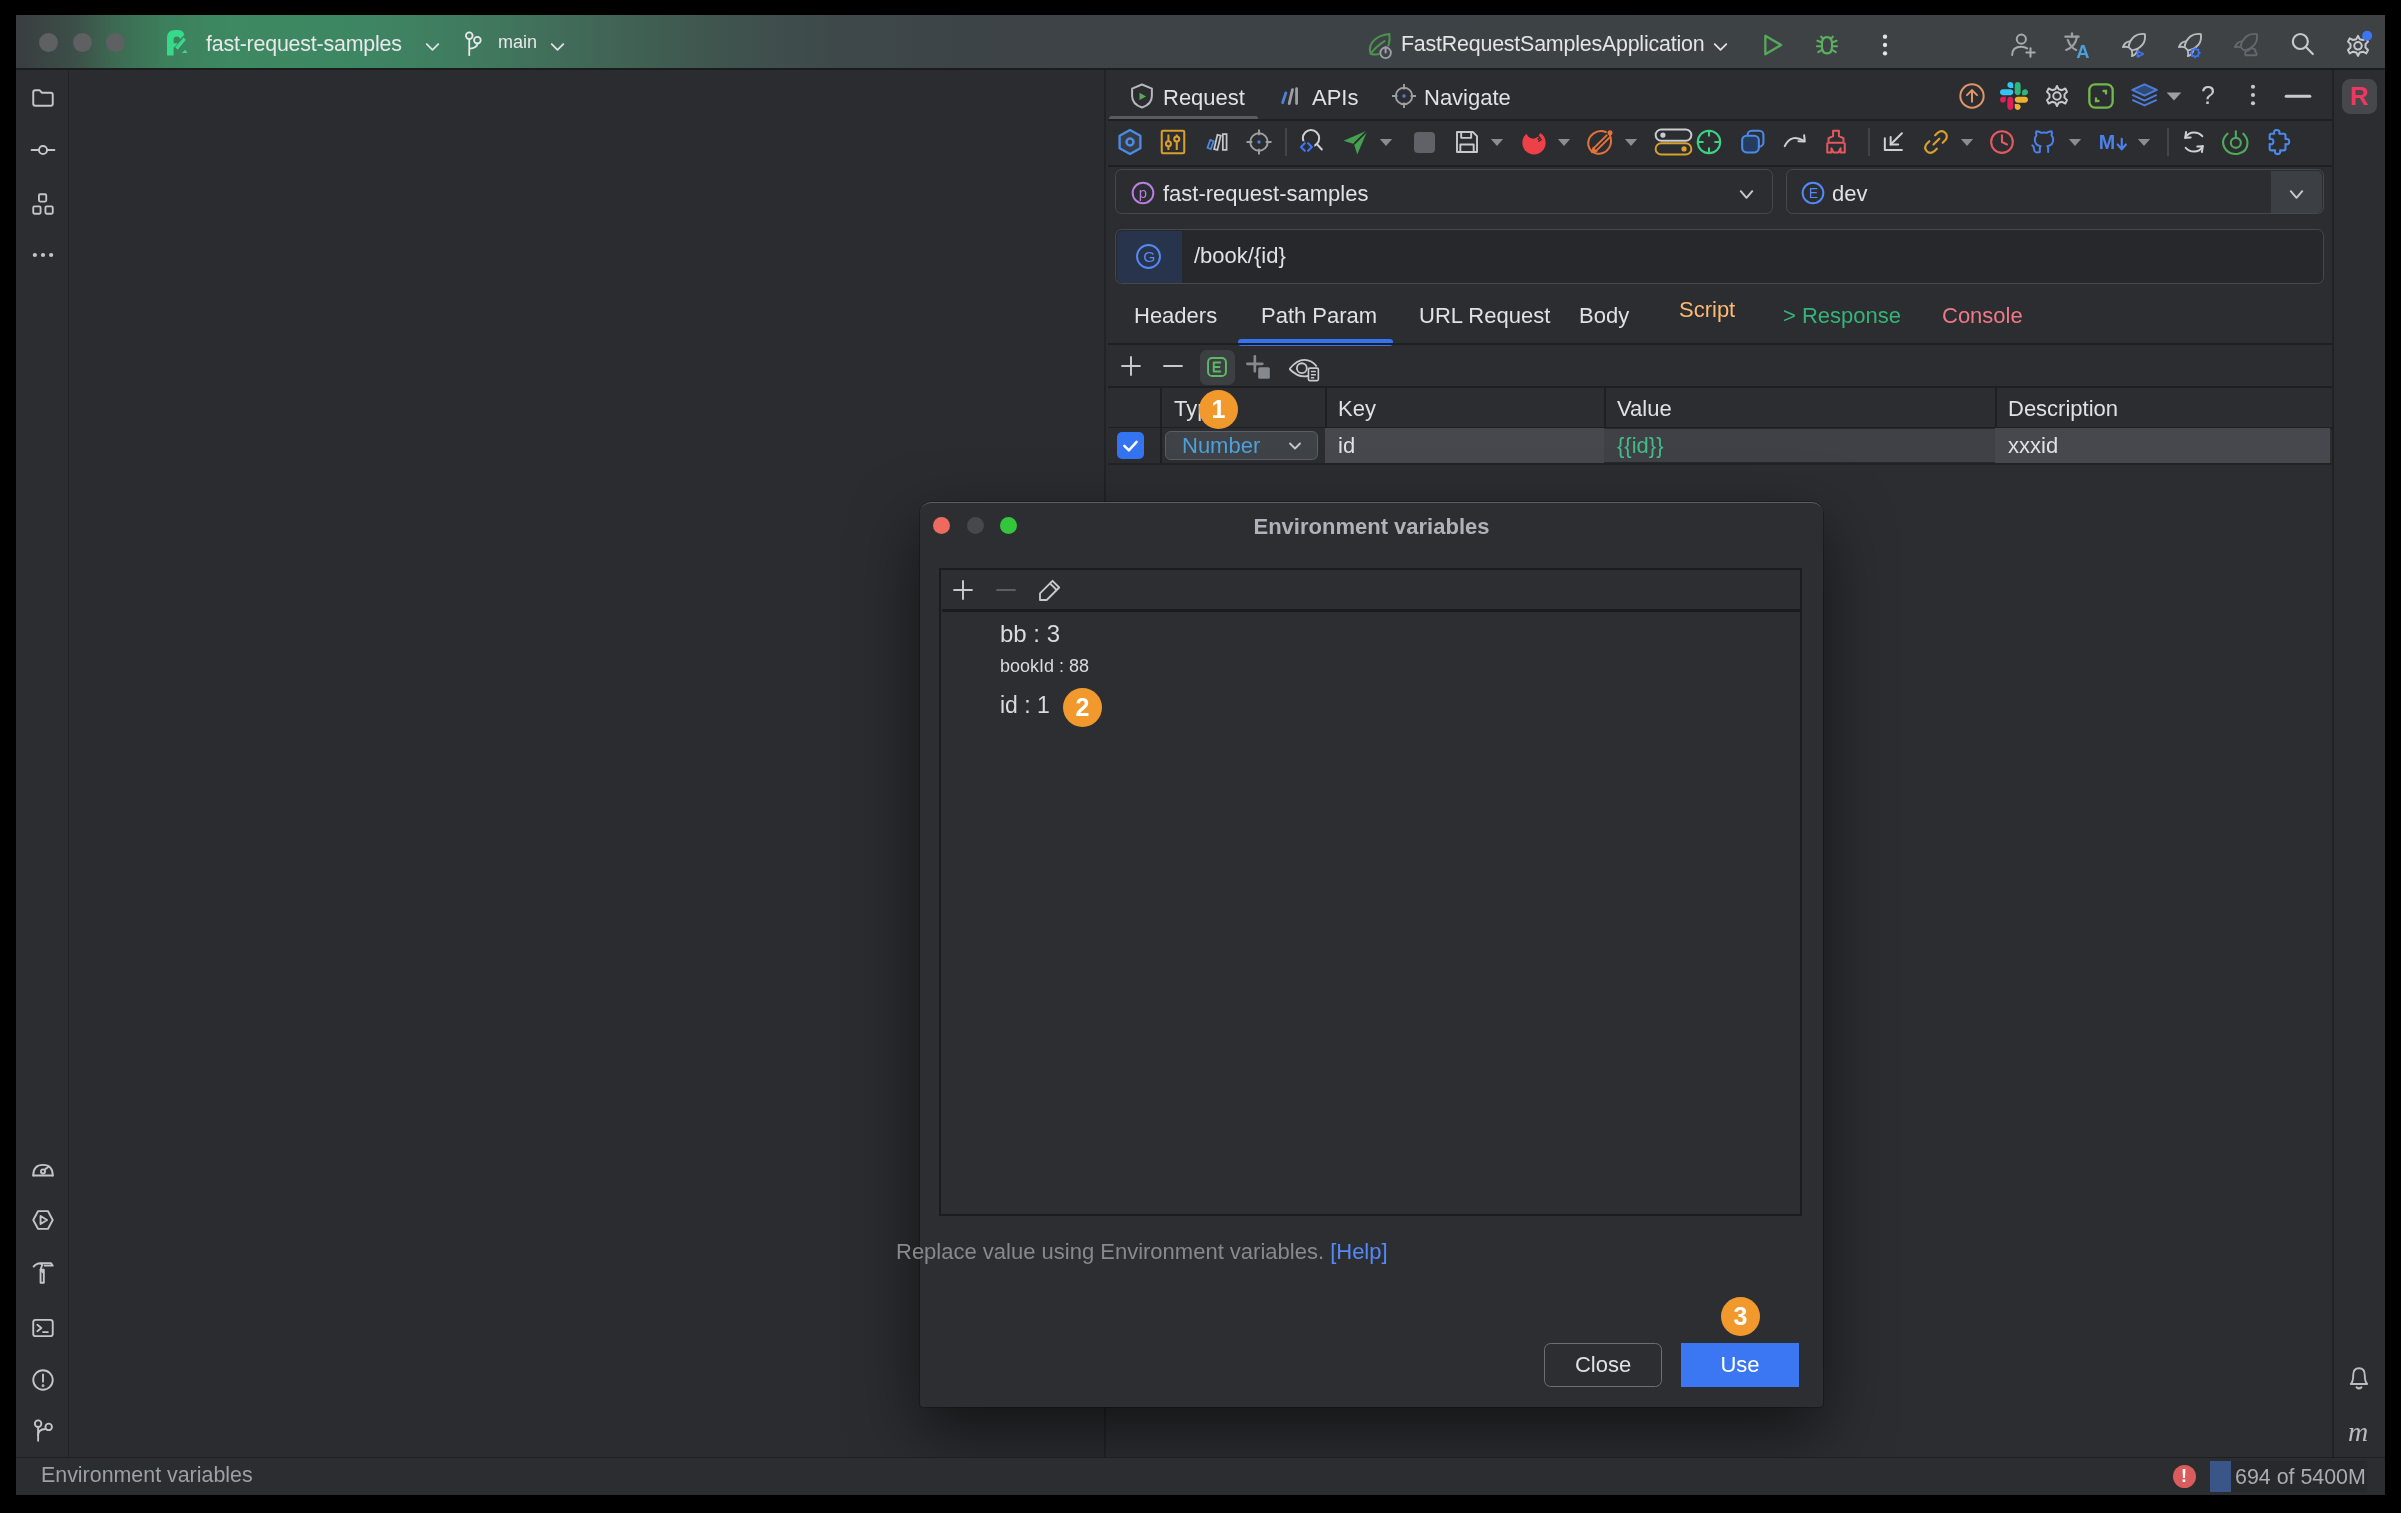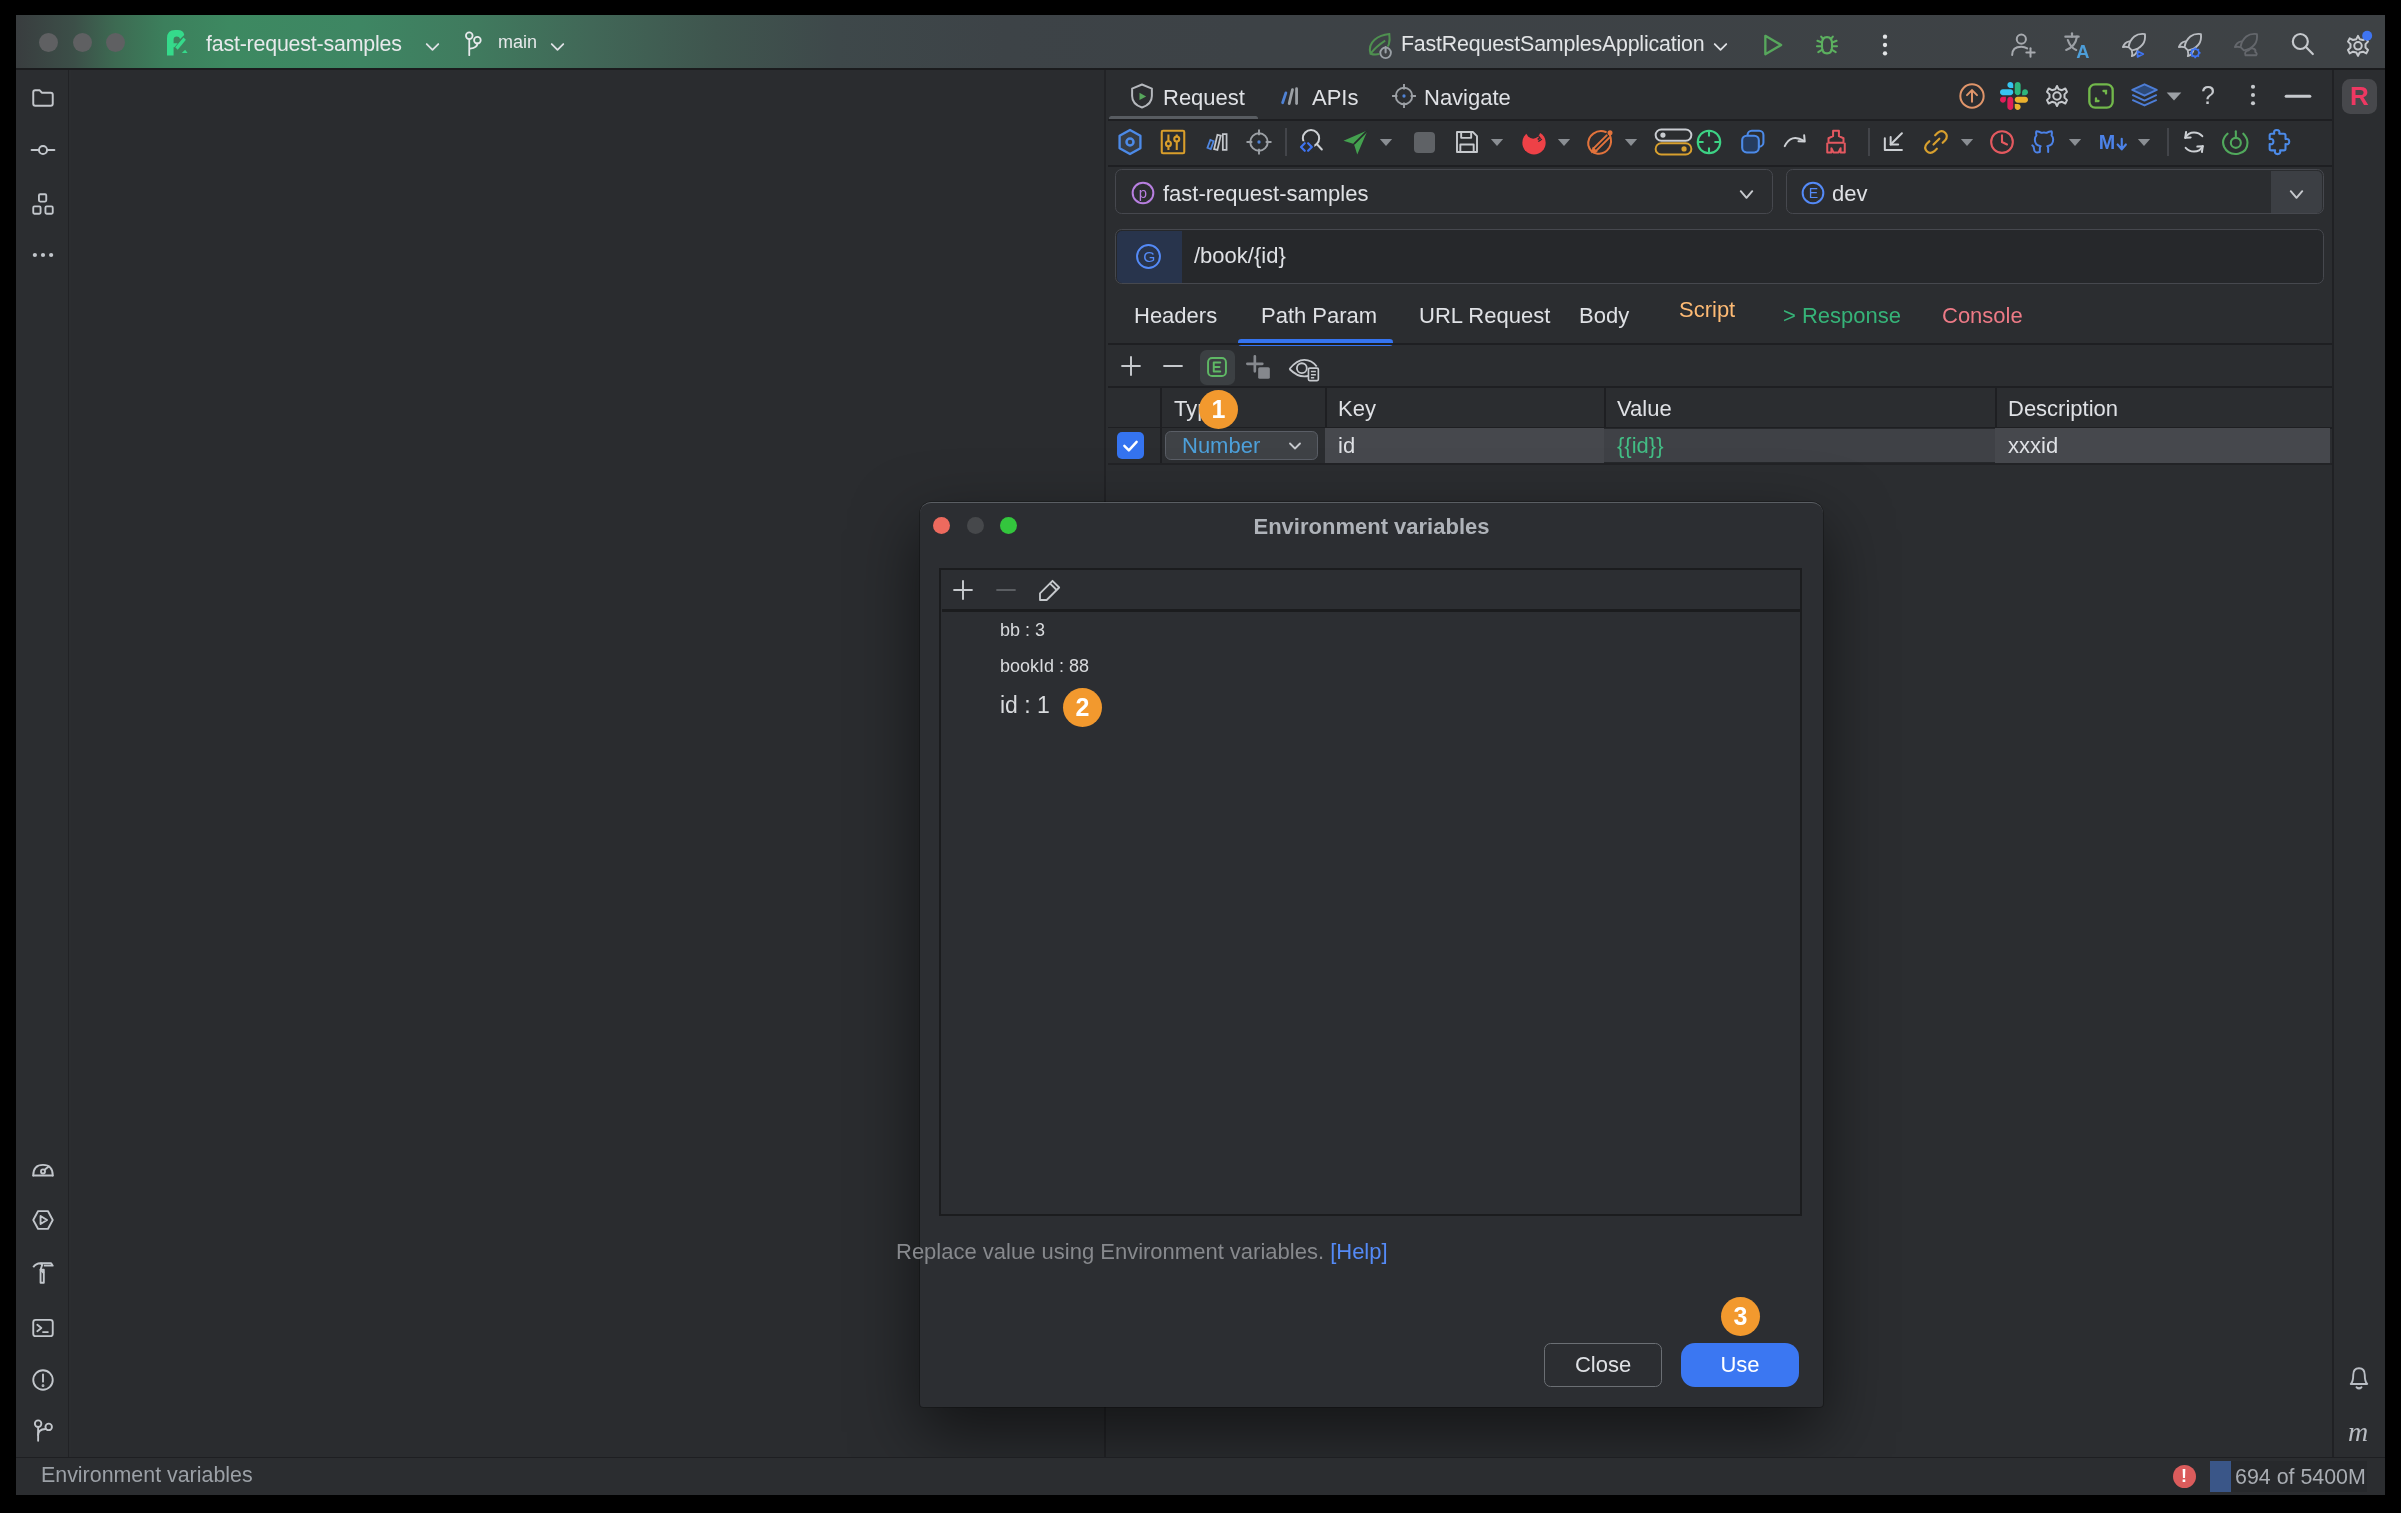--- a/index.html
+++ b/index.html
@@ -608,28 +608,28 @@
 <svg class="abs" style="left:993px;top:577px" width="26" height="26" viewBox="0 0 32 32">
       <path d="M5 16 L27 16" stroke="#5b5e62" stroke-width="2.4" stroke-linecap="round"></path>
     </svg>
 <svg class="abs" style="left:1035px;top:575px" width="30" height="30" viewBox="0 0 36 36">
       <g stroke="#c6c9cd" stroke-width="2.2" fill="none" stroke-linejoin="round">
         <path d="M21 7 L29 15 L14 30 L6 30 L6 22 Z"></path>
         <path d="M18 10 L26 18"></path>
       </g>
     </svg>
 <div class="abs" style="left:942px;top:609px;width:858px;height:2.5px;background:#1b1c1e"></div>
-<div class="txt abs" style="left:1000px;top:620px;font-size:18px;color:#d9dbde">bb : 3</div>
+<div class="txt abs" style="left:1000px;top:620px;font-size:24px;color:#d9dbde">bb : 3</div>
 <div class="txt abs" style="left:1000px;top:656px;font-size:18px;color:#d9dbde">bookId : 88</div>
 <div class="txt abs" style="left:1000px;top:692px;font-size:23px;color:#d9dbde">id : 1</div>
 <div class="abs" style="left:1063px;top:688px;width:39px;height:39px;border-radius:50%;background:#f2992e;color:#fff;font-size:25px;font-weight:bold;text-align:center;line-height:39px">2</div>
 <div class="txt abs" style="left:896px;top:1239px;color:#87898d">Replace value using Environment variables. <span style="color:#548af7">[Help]</span></div>
 <div class="abs" style="left:1721px;top:1297px;width:39px;height:39px;border-radius:50%;background:#f2992e;color:#fff;font-size:25px;font-weight:bold;text-align:center;line-height:39px">3</div>
 <div class="abs txt" style="left:1544px;top:1343px;width:118px;height:44px;border:1.6px solid #6b6f74;border-radius:6.6px;text-align:center;line-height:41px">Close</div>
-<div class="abs txt" style="left:1681px;top:1343px;width:118px;height:44px;background:#3b77f2;border-radius:14px;text-align:center;line-height:44px;color:#fff">Use</div>
+<div class="abs txt" style="left:1681px;top:1343px;width:118px;height:44px;background:#3b77f2;border-radius:0;text-align:center;line-height:44px;color:#fff">Use</div>
 
 
 <div class="abs" style="left:16.4px;top:1457px;width:2369px;height:38px;background:#2b2d30;border-top:1.6px solid #1e1f22"></div>
 <div class="abs txt" style="left:41px;top:1463px;font-size:21.4px;color:#9ba0a6">Environment variables</div>
 <div class="abs" style="left:2173px;top:1465px;width:23px;height:23px;border-radius:50%;background:#db5c5c"></div>
 <div class="abs" style="left:2181px;top:1466px;color:#fff;font-size:18px;font-weight:bold">!</div>
 <div class="abs" style="left:2210px;top:1461px;width:157px;height:31px;background:#27292c"></div>
 <div class="abs" style="left:2210px;top:1461px;width:20.6px;height:31px;background:#3a5688"></div>
 <div class="abs txt" style="left:2235px;top:1465px;font-size:21.4px;color:#a9adb3">694 of 5400M</div>
 

